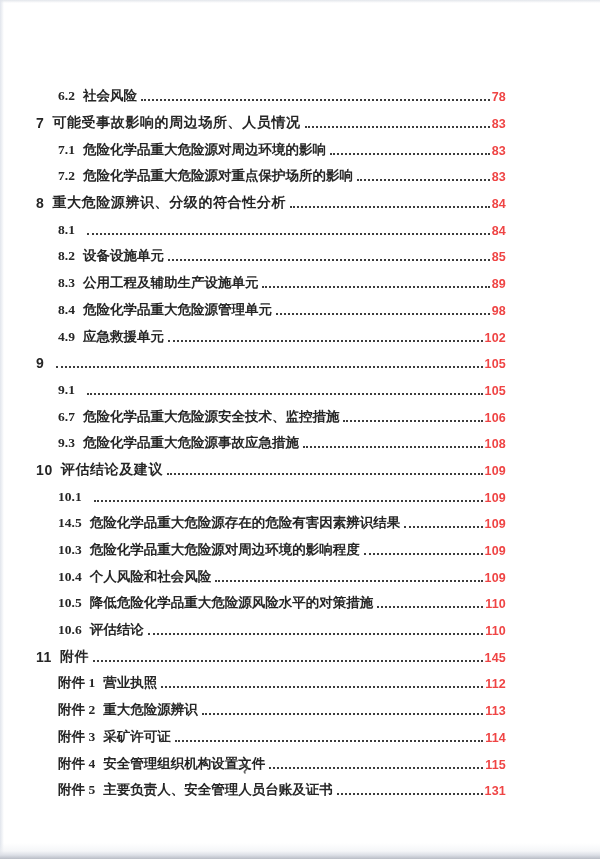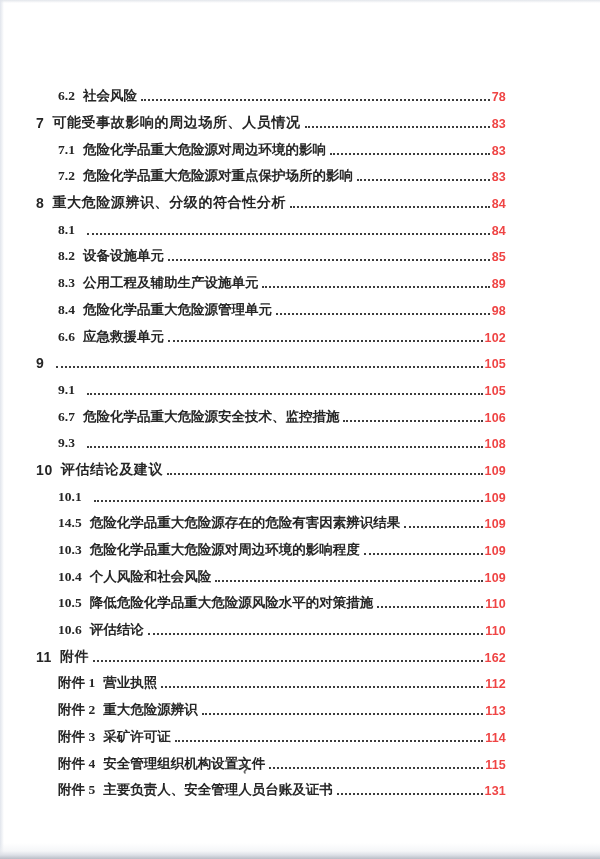--- a/index.html
+++ b/index.html
@@ -120,21 +120,21 @@
     <span class="leader"></span>
     <span class="pg">89</span>
   </div>
       <div class="row lv2">
     <span class="num">8.4</span>
     <span class="title">危险化学品重大危险源管理单元</span>
     <span class="leader"></span>
     <span class="pg">98</span>
   </div>
       <div class="row lv2">
-    <span class="num">6.6</span>
+    <span class="num">4.9</span>
     <span class="title">应急救援单元</span>
     <span class="leader"></span>
     <span class="pg">102</span>
   </div>
       <div class="row lv1">
     <span class="num">9</span>
     <span class="leader"></span>
     <span class="pg">105</span>
   </div>
       <div class="row lv2">
@@ -143,20 +143,21 @@
     <span class="pg">105</span>
   </div>
       <div class="row lv2">
     <span class="num">6.7</span>
     <span class="title">危险化学品重大危险源安全技术、监控措施</span>
     <span class="leader"></span>
     <span class="pg">106</span>
   </div>
       <div class="row lv2">
     <span class="num">9.3</span>
+    <span class="title">危险化学品重大危险源事故应急措施</span>
     <span class="leader"></span>
     <span class="pg">108</span>
   </div>
       <div class="row lv1">
     <span class="num">10</span>
     <span class="title">评估结论及建议</span>
     <span class="leader"></span>
     <span class="pg">109</span>
   </div>
       <div class="row lv2">
@@ -191,21 +192,21 @@
       <div class="row lv2">
     <span class="num">10.6</span>
     <span class="title">评估结论</span>
     <span class="leader"></span>
     <span class="pg">110</span>
   </div>
       <div class="row lv1">
     <span class="num">11</span>
     <span class="title">附件</span>
     <span class="leader"></span>
-    <span class="pg">162</span>
+    <span class="pg">145</span>
   </div>
       <div class="row lv2">
     <span class="num">附件 1</span>
     <span class="title">营业执照</span>
     <span class="leader"></span>
     <span class="pg">112</span>
   </div>
       <div class="row lv2">
     <span class="num">附件 2</span>
     <span class="title">重大危险源辨识</span>

